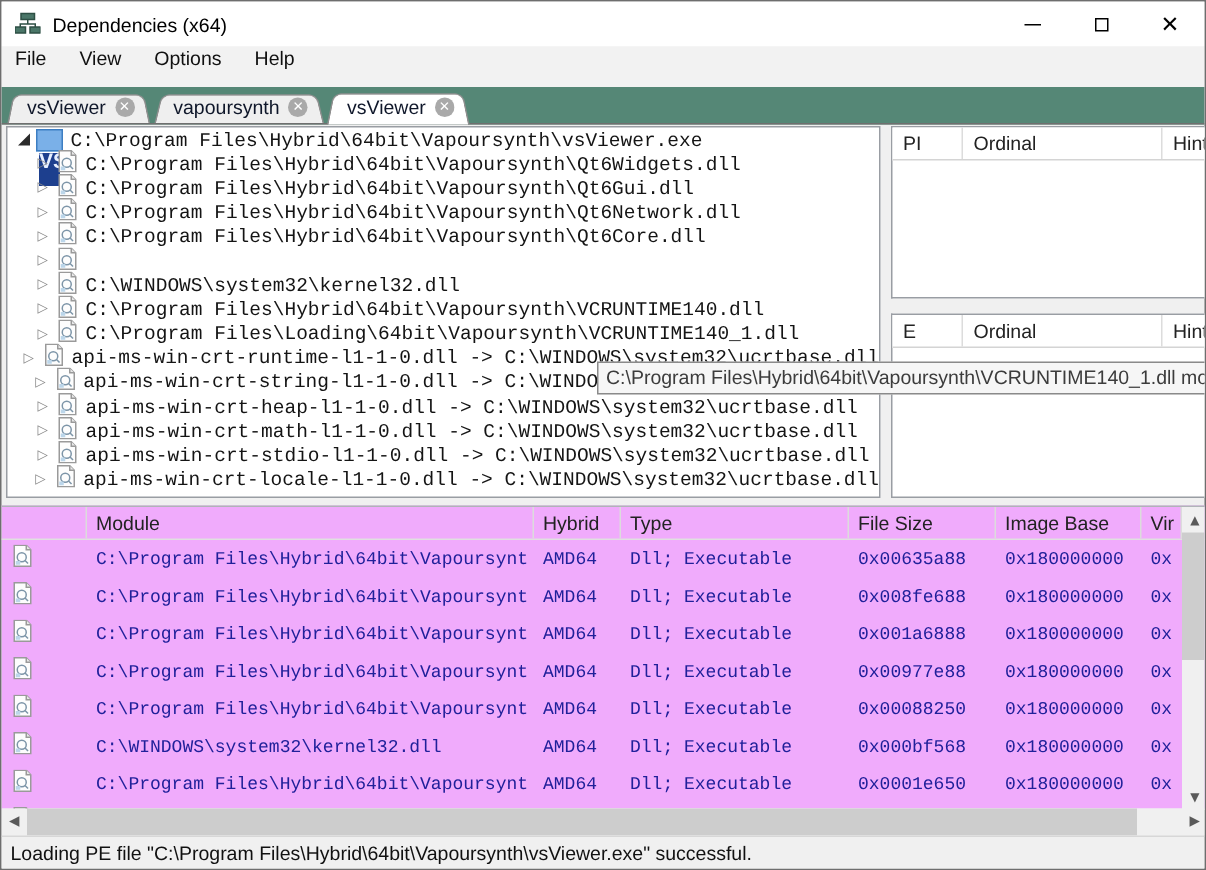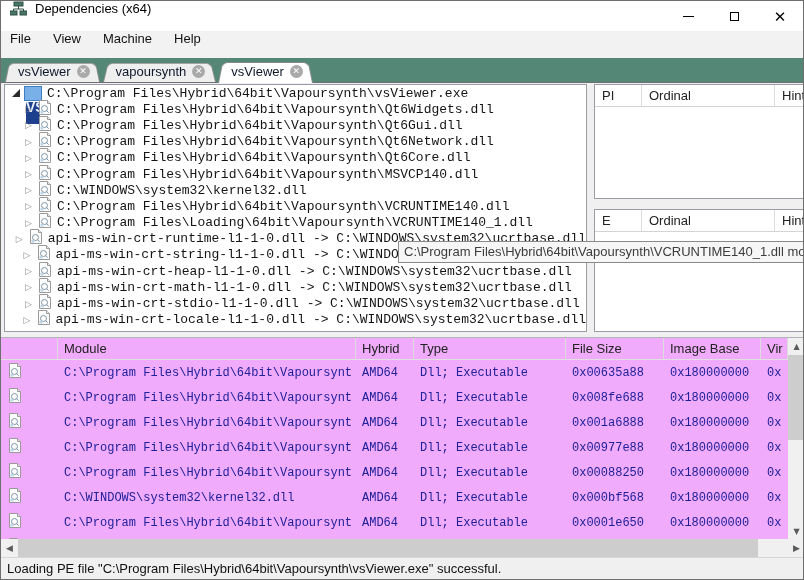--- a/index.html
+++ b/index.html
@@ -3,21 +3,21 @@
 <meta charset="utf-8">
 <style>
   * { margin:0; padding:0; box-sizing:border-box; }
   html,body { background:#c8c8c8; }
   #win {
     position:relative; width:804px; height:580px;
     border:1px solid #6e6e6e; background:#f0f0f0; overflow:hidden;
     font-family:"Liberation Sans", sans-serif; font-size:13px; color:#1a1a1a;
   }
   
-  .titlebar { position:absolute; left:0; top:0; width:100%; height:30px; background:#ffffff; display:flex; align-items:flex-start; }
+  .titlebar { position:absolute; left:0; top:0; width:100%; height:30px; background:#ffffff; display:flex; align-items:center; }
   .app-icon { margin-left:9px; width:17px; height:16px; display:inline-block; }
   .title-text { margin-left:8px; font-size:13px; color:#000; }
   .win-controls { position:absolute; right:0; top:0; height:30px; display:flex; }
   .win-btn { width:46px; height:30px; display:flex; align-items:center; justify-content:center; }
   .glyph-min { width:11px; height:1px; background:#000; display:block; }
   .glyph-max { width:9px; height:9px; border:1px solid #000; display:block; }
   .glyph-close { font-size:15px; font-weight:400; color:#000; line-height:1; }
   
   .menubar { position:absolute; left:0; top:30px; width:100%; height:27px; background:#f2f2f2; display:flex; align-items:flex-start; }
   .menu-item { padding:0 11px; color:#111; }
@@ -92,21 +92,21 @@
         </div>
       <div class="win-btn">
           <span class="glyph-close">✕</span>
         </div>
     </div>
   </div>
 
   <div class="menubar">
       <span class="menu-item">File</span>
       <span class="menu-item">View</span>
-      <span class="menu-item">Machine</span>
+      <span class="menu-item">Options</span>
       <span class="menu-item">Help</span>
     </div>
 
   <div class="tabbar">
       <div class="tab">
         <span class="tab-label">vsViewer</span>
         <span class="tab-close">✕</span>
       </div>
       <div class="tab">
         <span class="tab-label">vapoursynth</span>
@@ -178,21 +178,20 @@
       <div class="tree-row">
         <span class="indent1"></span>
         <span class="arrow arr-col">▷</span>
         <span class="tree-icon"><svg class="doc-icon" viewBox="0 0 14 15">
             <path d="M1.5 .5 h8 l3 3 v11 h-11 z" fill="#fdfdfd" stroke="#9a9a9a"></path>
             <path d="M9.5 .5 v3 h3" fill="#e8e8e8" stroke="#9a9a9a"></path>
             <circle cx="6.5" cy="8.5" r="3" fill="none" stroke="#7d95a8"></circle>
             <path d="M8.7 10.7 l2 2" stroke="#7d95a8"></path>
             <rect x="2.5" y="11" width="3" height="2.5" fill="#bcd6ea"></rect>
           </svg></span>
-        <span class="tree-label">C:\Program Files\Hybrid\64bit\Vapoursynth\MSVCP140.dll</span>
       </div>
       <div class="tree-row">
         <span class="indent1"></span>
         <span class="arrow arr-col">▷</span>
         <span class="tree-icon"><svg class="doc-icon" viewBox="0 0 14 15">
             <path d="M1.5 .5 h8 l3 3 v11 h-11 z" fill="#fdfdfd" stroke="#9a9a9a"></path>
             <path d="M9.5 .5 v3 h3" fill="#e8e8e8" stroke="#9a9a9a"></path>
             <circle cx="6.5" cy="8.5" r="3" fill="none" stroke="#7d95a8"></circle>
             <path d="M8.7 10.7 l2 2" stroke="#7d95a8"></path>
             <rect x="2.5" y="11" width="3" height="2.5" fill="#bcd6ea"></rect>

